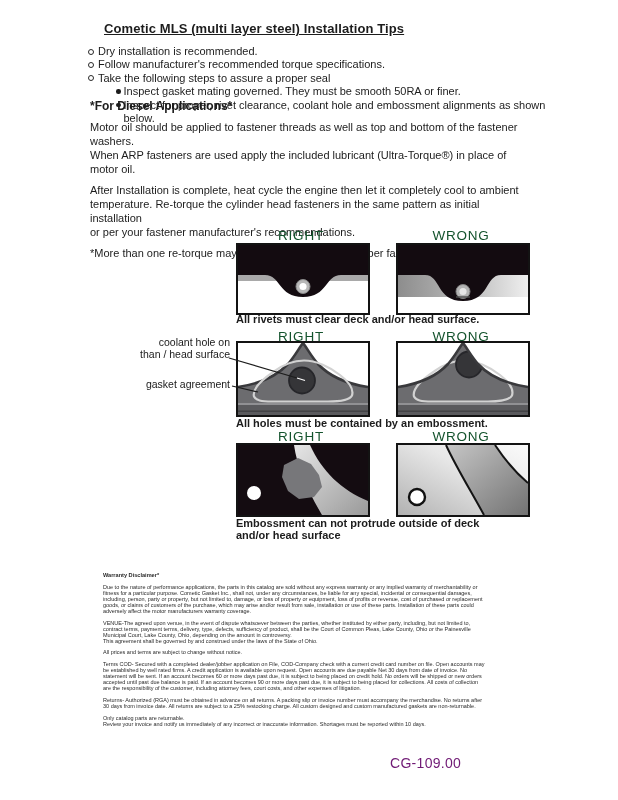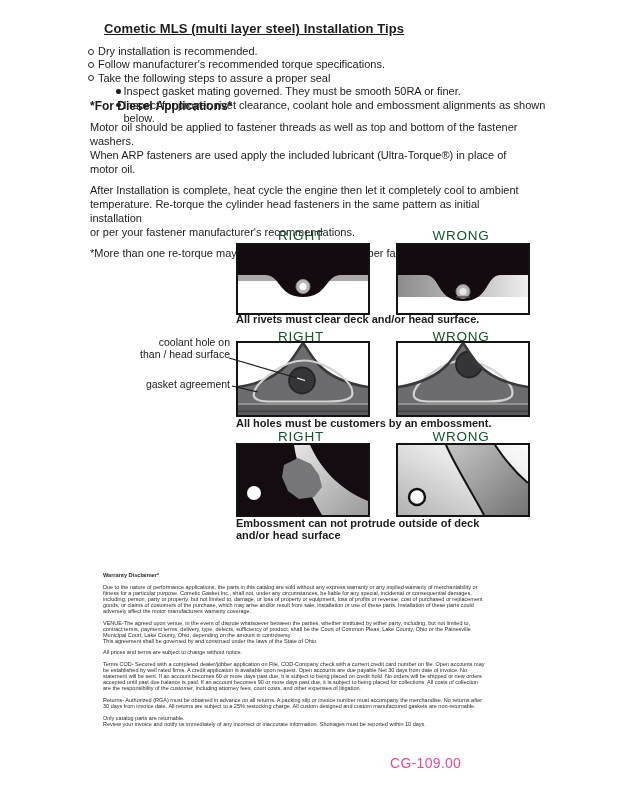--- a/index.html
+++ b/index.html
@@ -46,21 +46,21 @@
   .side-label {
     position:absolute; left:104px; width:126px; text-align:right;
     font-size:10.5px; line-height:11.5px; color:#191919;
   }
   .overlay { position:absolute; left:0; top:0; }
   
   .disclaimer { position:absolute; left:103px; top:572px; width:432px; font-size:5.5px; line-height:6.1px; color:#2a2a2a; }
   .disc-heading { font-weight:bold; font-size:5.6px; }
   .disc-p { margin-top:5.5px; }
   
-  .footer-code { position:absolute; left:390px; top:755px; font-size:14px; color:#ec4899; letter-spacing:0.3px; }
+  .footer-code { position:absolute; left:390px; top:755px; font-size:14px; color:#701a75; letter-spacing:0.3px; }
 </style>
 </head>
 <body>
 
 <div class="page">
 
   <div class="doc-title">Cometic MLS (multi layer steel) Installation Tips</div>
 
   <div class="bullets">
     <div class="b-row">
@@ -159,21 +159,21 @@
         <path d="M0,72 L0,44 C20,41 38,34 50,21 C57,13 61,5 65,0 C69,5 73,13 80,21 C92,34 110,41 130,44 L130,72 Z" fill="#6c6c6f"></path>
         <rect y="60" width="130" height="2" fill="#909093"></rect>
         <rect y="62" width="130" height="10" fill="#5a5a5d"></rect>
         <rect y="67.5" width="130" height="1.4" fill="#404043"></rect>
         <path d="M16,53.5 C14,46 22,38 36,28.5 C46,21 56,17.5 66,17.5 C78,17.5 92,24 102,32 C111,39 116,46 114,52.5 C112,56.5 104,58.5 90,58.5 L34,58.5 C23,58.5 18,57.5 16,53.5 Z" fill="none" stroke="#d2d2d2" stroke-width="2.2"></path>
         <circle cx="71" cy="21.5" r="13" fill="#353538" stroke="#26262a" stroke-width="1.8" clip-path="url(#m2)"></circle>
         <path d="M0,44 C20,41 38,34 50,21 C57,13 61,5 65,0" fill="none" stroke="#39393c" stroke-width="2.6"></path>
         <path d="M65,0 C69,5 73,13 80,21 C92,34 110,41 130,44" fill="none" stroke="#39393c" stroke-width="2.6"></path>
       </svg>
     </div>
-    <div class="dcaption" style="top:190px;">All holes must be customers by an embossment.</div>
+    <div class="dcaption" style="top:190px;">All holes must be contained by an embossment.</div>
 
     <svg class="overlay" width="618" height="320">
       <path d="M229,130 L297,150" stroke="#1c1c1c" stroke-width="1.2" fill="none"></path>
       <path d="M297,150 L305,152.5" stroke="#ffffff" stroke-width="1.2" fill="none"></path>
       <path d="M232,158 L258,164" stroke="#1c1c1c" stroke-width="1.2" fill="none"></path>
     </svg>
 
     <div class="dlabel" style="left:236px; top:201px;">RIGHT</div>
     <div class="dlabel" style="left:396px; top:201px;">WRONG</div>
 

